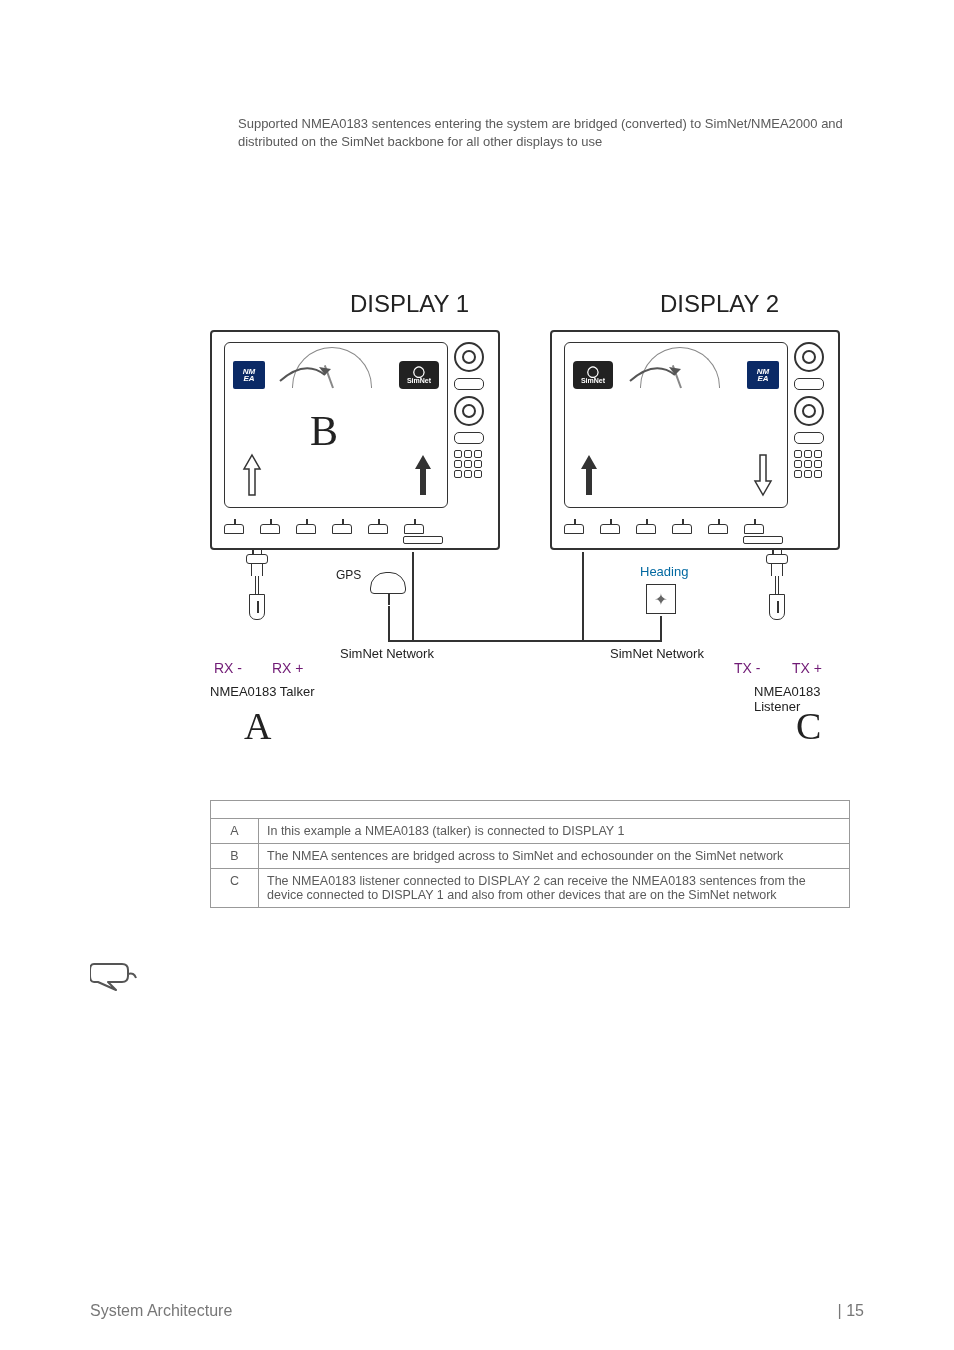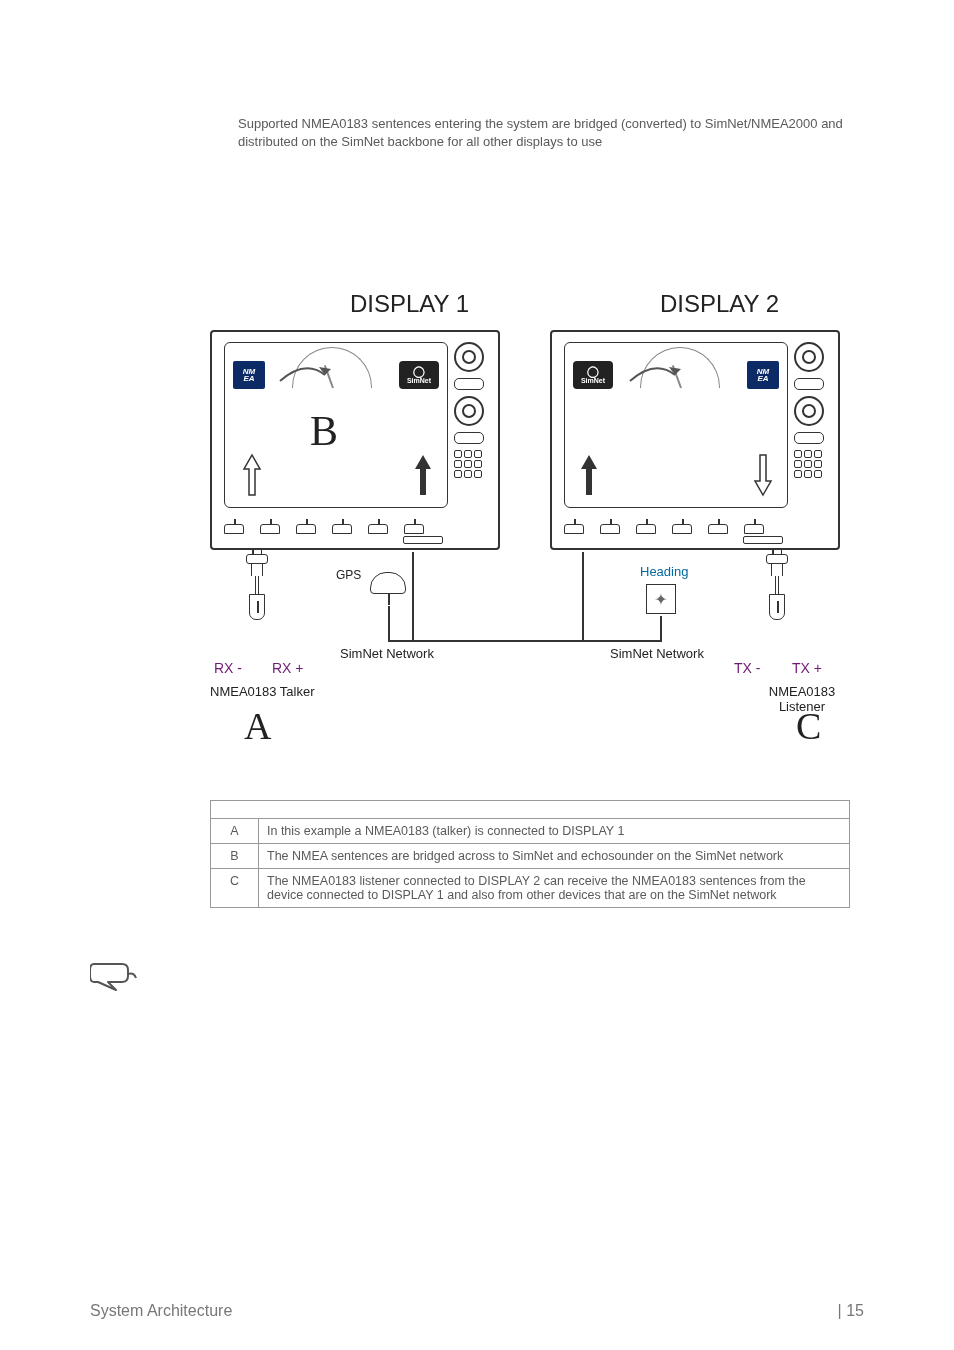--- a/index.html
+++ b/index.html
@@ -196,21 +196,21 @@
     position:relative;
   }
   .plug .tip::after{
     content:""; position:absolute; left:50%; top:6px; width:1.5px; height:12px; background:#333;
   }
 
   .txrx {
     position:absolute; font-size:14px; color:#701a75;text-align:center;
   }
   .nmea-lbl {
-    position:absolute; font-size:13px; color:#222;text-align:center;
+    position:absolute; font-size:13px; color:#222;
   }
   .big-letter {
     position:absolute; font-family:"Times New Roman",serif; font-size:38px; color:#222;
   }
   .net-label {
     position:absolute; font-size:13px; color:#222;
   }
   .heading-box {
     position:absolute; width:30px; height:30px;
     border:1.5px solid #333;

